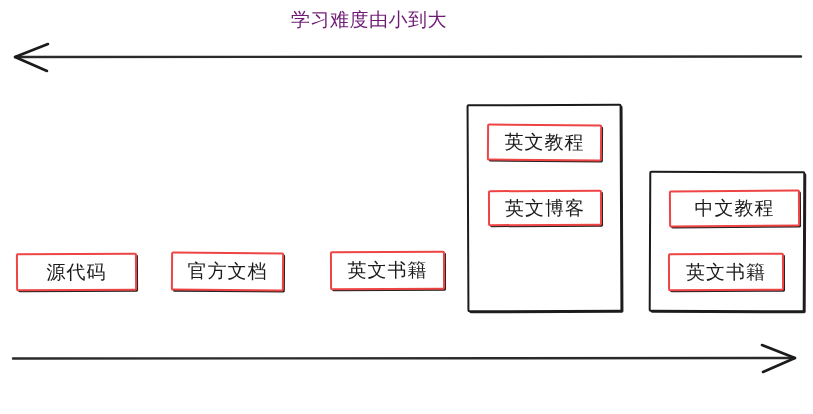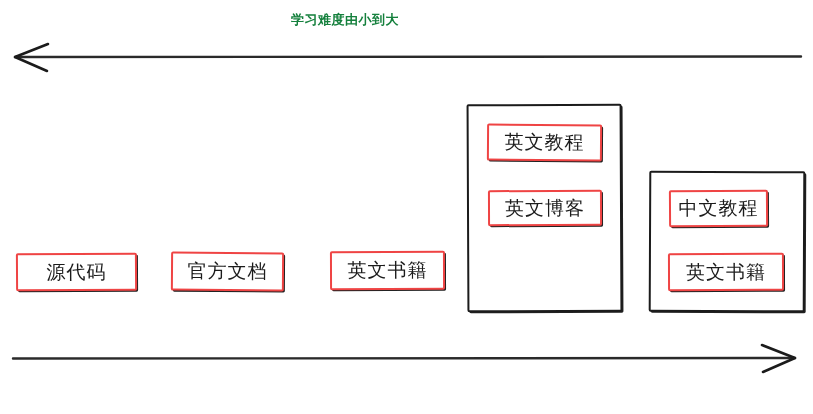--- a/index.html
+++ b/index.html
@@ -10,26 +10,25 @@
   #canvas {
     position: relative;
     width: 813px;
     height: 414px;
     background: #ffffff;
     overflow: hidden;
     font-family: "DejaVu Sans", "Liberation Sans", sans-serif;
   }
   .axis-label {
     position: absolute;
-    font-size: 13px;
+    font-size: 19px;
     line-height: 21px;
-    color: #15803d;
+    color: #701a75;
     letter-spacing: 0.5px;
     white-space: nowrap;
-    font-weight: bold;
   }
   #top-axis-label { left: 291px; top: 9px; }
   #bottom-axis-label { left: 309px; top: 374px; }
 
   .axis-svg {
     position: absolute;
     left: 0;
     overflow: visible;
   }
   #top-axis-svg { top: 30px; }
@@ -101,21 +100,21 @@
     <span class="node-label">英文教程</span>
   </div>
 
   <div class="node skew-c" style="left:488px; top:190px; width:114px; height:36px;">
     <span class="node-label">英文博客</span>
   </div>
 
 
   <div class="group-box skew-b" style="left:649px; top:171px; width:156px; height:141px;"></div>
 
-  <div class="node skew-a" style="left:669px; top:190px; width:99px; height:37px;">
+  <div class="node skew-a" style="left:669px; top:190px; width:131px; height:37px;">
     <span class="node-label">中文教程</span>
   </div>
 
   <div class="node skew-c" style="left:668px; top:253px; width:116px; height:38px;">
     <span class="node-label">英文书籍</span>
   </div>
 
   <svg class="axis-svg" id="bottom-axis-svg" width="813" height="60">
     <g>
       <path d="M13 28.5 L795 28" stroke="#2a2a2a" stroke-width="2.4" fill="none" stroke-linecap="round"></path>

